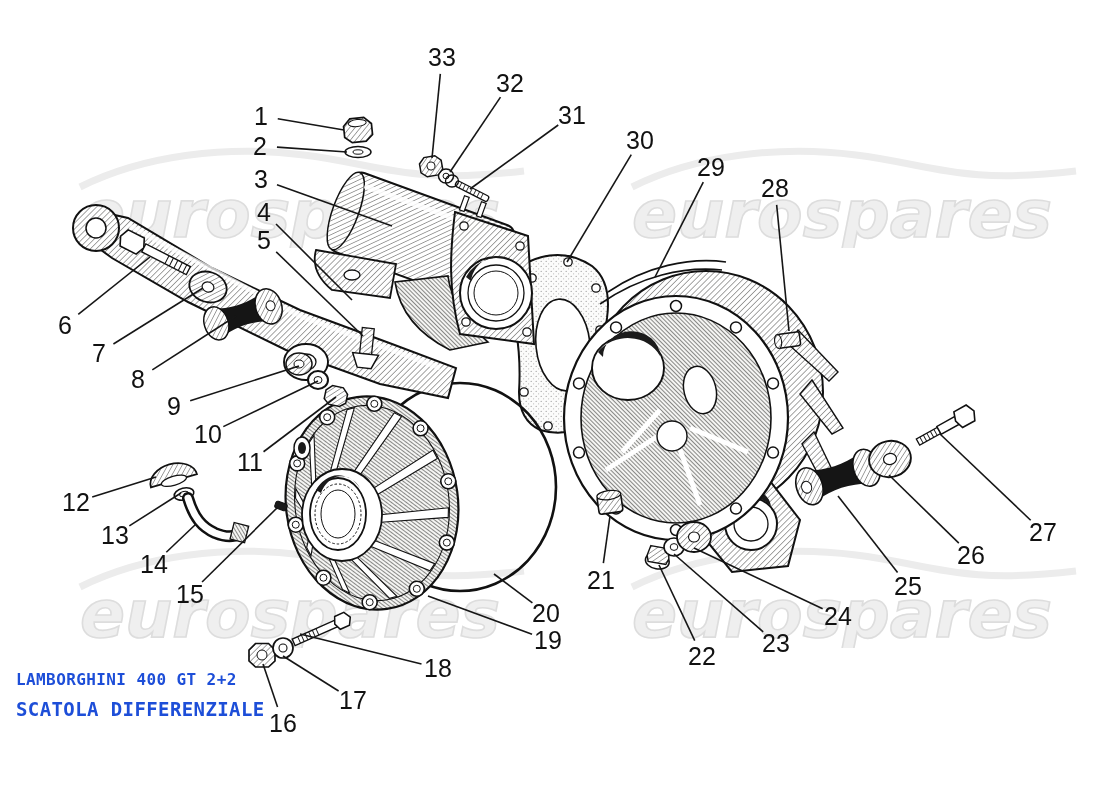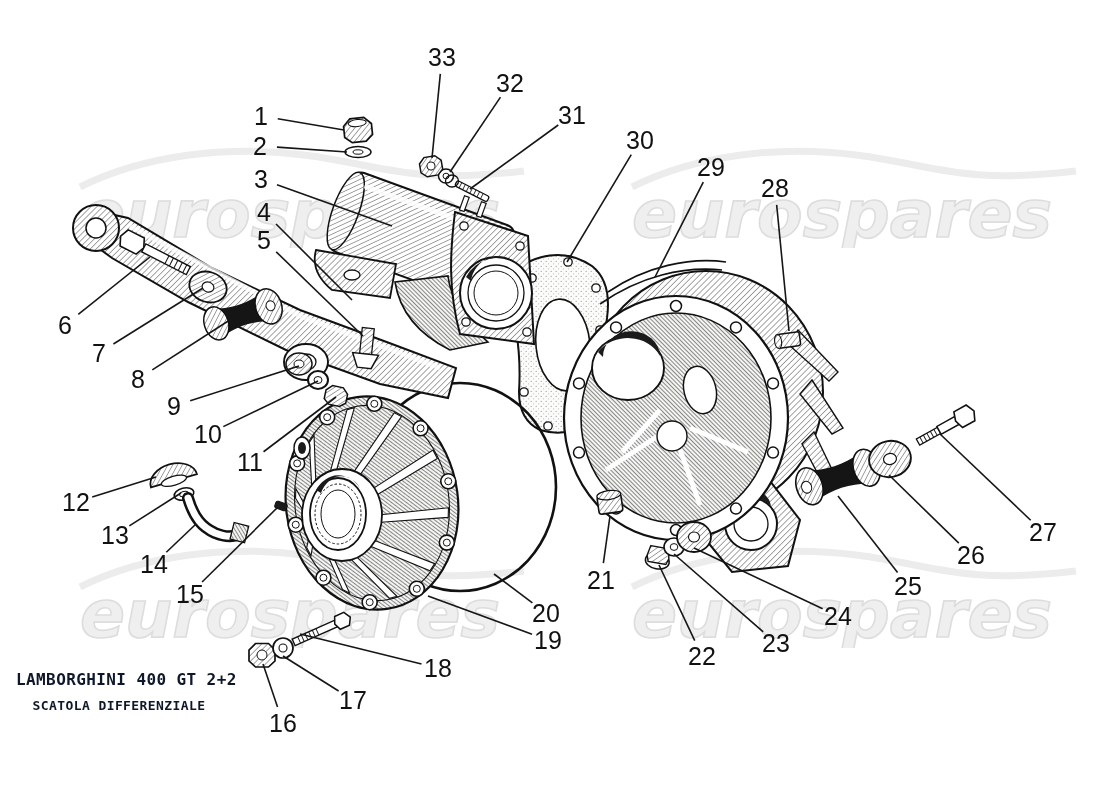--- a/index.html
+++ b/index.html
@@ -7,23 +7,23 @@
          font-family:"Liberation Sans",sans-serif;}
   .wm{position:absolute;pointer-events:none;}
   .wm .swoosh{stroke:#ececec;stroke-width:7;fill:none;}
   .wm text{font-family:"DejaVu Sans",sans-serif;font-weight:bold;font-style:italic;
            fill:#efefef;stroke:#dddddd;stroke-width:1.6px;}
   #diagram{position:absolute;left:0;top:0;}
   #diagram .ln{stroke:#111;fill:none;}
   #callout-layer text{font:25px "Liberation Sans",sans-serif;fill:#111;}
   #callout-layer line{stroke:#161616;stroke-width:1.6;}
   .title-block{position:absolute;left:16px;top:670px;width:206px;text-align:center;
-               color:#0f172a;font-family:"DejaVu Sans Mono",monospace;font-weight:bold;}
+               color:#1d4ed8;font-family:"DejaVu Sans Mono",monospace;font-weight:bold;}
   .title-block .l1{font-size:16px;letter-spacing:.4px;margin-bottom:9px;white-space:nowrap;}
-  .title-block .l2{font-size:13px;letter-spacing:.4px;white-space:nowrap;}
+  .title-block .l2{font-size:19px;letter-spacing:.4px;white-space:nowrap;}
   .title-block .l3{font-size:15px;}
 </style>
 </head>
 <body>
 
 <div class="stage">
 
   <svg class="wm" style="left:78px;top:143px" width="450" height="105" viewBox="0 0 450 105">
     <path class="swoosh" d="M2,44 C66,12 150,2 226,12 C300,21 330,42 446,28"></path>
     <text x="2" y="94" font-size="66" textLength="420" lengthAdjust="spacingAndGlyphs">eurospares</text>

